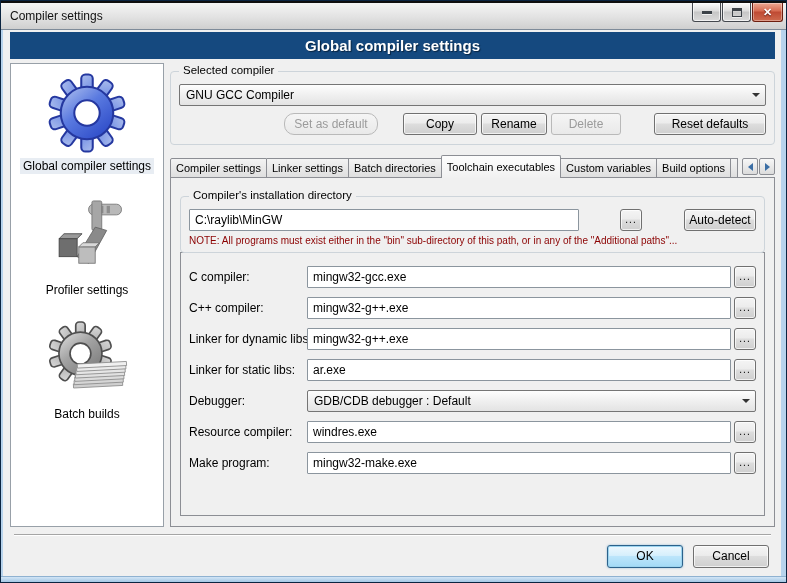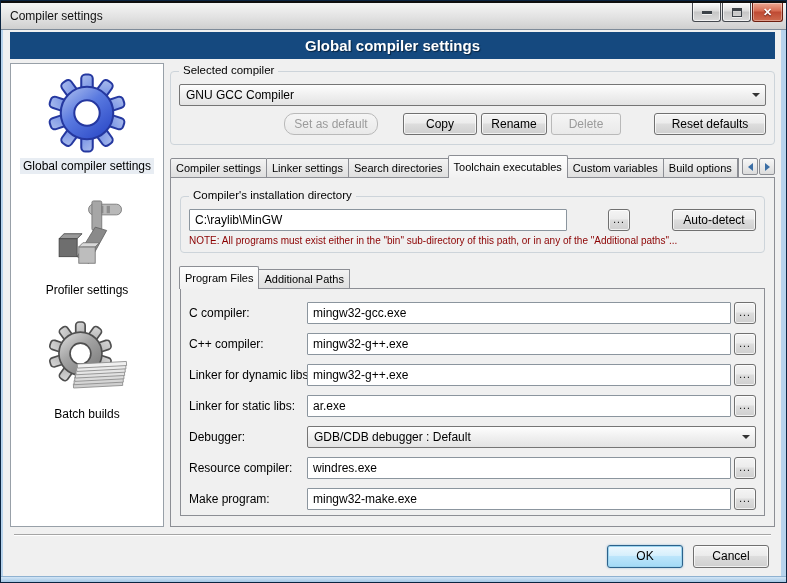--- a/index.html
+++ b/index.html
@@ -93,21 +93,21 @@
   .cgb1{width:74px;margin-right:4px;}
   .cgb2{width:66px;margin-right:4px;}
   .cgb3{width:70px;margin-right:33px;}
   .cgb4{width:112px;}
 
   .textbox{
     height:22px;border:1px solid #8b959e;background:#fff;padding:0 5px;
     font-family:"Liberation Sans",sans-serif;font-size:12px;min-width:0;border-radius:1px;
   }
   .browse-btn{width:22px;flex-shrink:0;margin-left:3px;padding:0;font-size:10px;letter-spacing:1px;line-height:1;}
-  .autodetect-btn{margin-left:4px;flex-shrink:0;width:84px;padding:0;}
+  .autodetect-btn{margin-left:4px;flex-shrink:0;width:72px;padding:0;}
 
   
   .tabstrip{display:flex;align-items:flex-end;margin-top:10px;height:23px;flex-shrink:0;position:relative;z-index:2;overflow:hidden;}
   .tabs-inner{display:flex;align-items:flex-end;}
   .tab{
     height:20px;line-height:19px;padding:0 5px;font-size:11px;white-space:nowrap;flex-shrink:0;
     background:linear-gradient(to bottom,#f3f3f3,#dfdfdf);
     border:1px solid #8c8e94;border-left-width:0;
   }
   .tabs-inner .tab:first-child{border-left-width:1px;border-top-left-radius:2px;}
@@ -284,21 +284,21 @@
               <button class="win-btn cgb2">Rename</button>
               <button class="win-btn cgb3 disabled" disabled="">Delete</button>
               <button class="win-btn cgb4">Reset defaults</button>
             </div>
         </div>
 
         <div class="tabstrip">
           <div class="tabs-inner" id="tabs-container">
               <div class="tab">Compiler settings</div>
               <div class="tab">Linker settings</div>
-              <div class="tab">Search directories</div>
+              <div class="tab">Batch directories</div>
               <div class="tab active">Toolchain executables</div>
               <div class="tab">Custom variables</div>
               <div class="tab">Build options</div>
             </div>
           <div class="tab-sliver"></div>
           <div class="tab-scroll">
             <button class="scrollbtn">
                 <span class="arr arr-left"></span>
               </button>
             <button class="scrollbtn">
@@ -312,24 +312,20 @@
           <div class="groupbox dir">
             <span class="groupbox-label">Compiler's installation directory</span>
             <div class="dir-row">
               <input type="text" class="textbox dir-input" value="C:\raylib\MinGW" style="">
               <button class="win-btn browse-btn">...</button>
               <button class="win-btn autodetect-btn">Auto-detect</button>
             </div>
             <div class="note" id="note" style="color: rgb(139, 0, 0);">NOTE: All programs must exist either in the "bin" sub-directory of this path, or in any of the "Additional paths"...</div>
           </div>
 
-          <div class="subtabs" id="subtabs-container">
-              <div class="tab active">Program Files</div>
-              <div class="tab">Additional Paths</div>
-            </div>
           <div class="subpage" id="fields-container">
               <div class="field-row">
                 <span class="field-label">C compiler:</span>
                 <input class="textbox" type="text" value="mingw32-gcc.exe" style="">
                 <button class="win-btn browse-btn">...</button>
               </div>
               <div class="field-row">
                 <span class="field-label">C++ compiler:</span>
                 <input class="textbox" type="text" value="mingw32-g++.exe" style="">
                 <button class="win-btn browse-btn">...</button>

